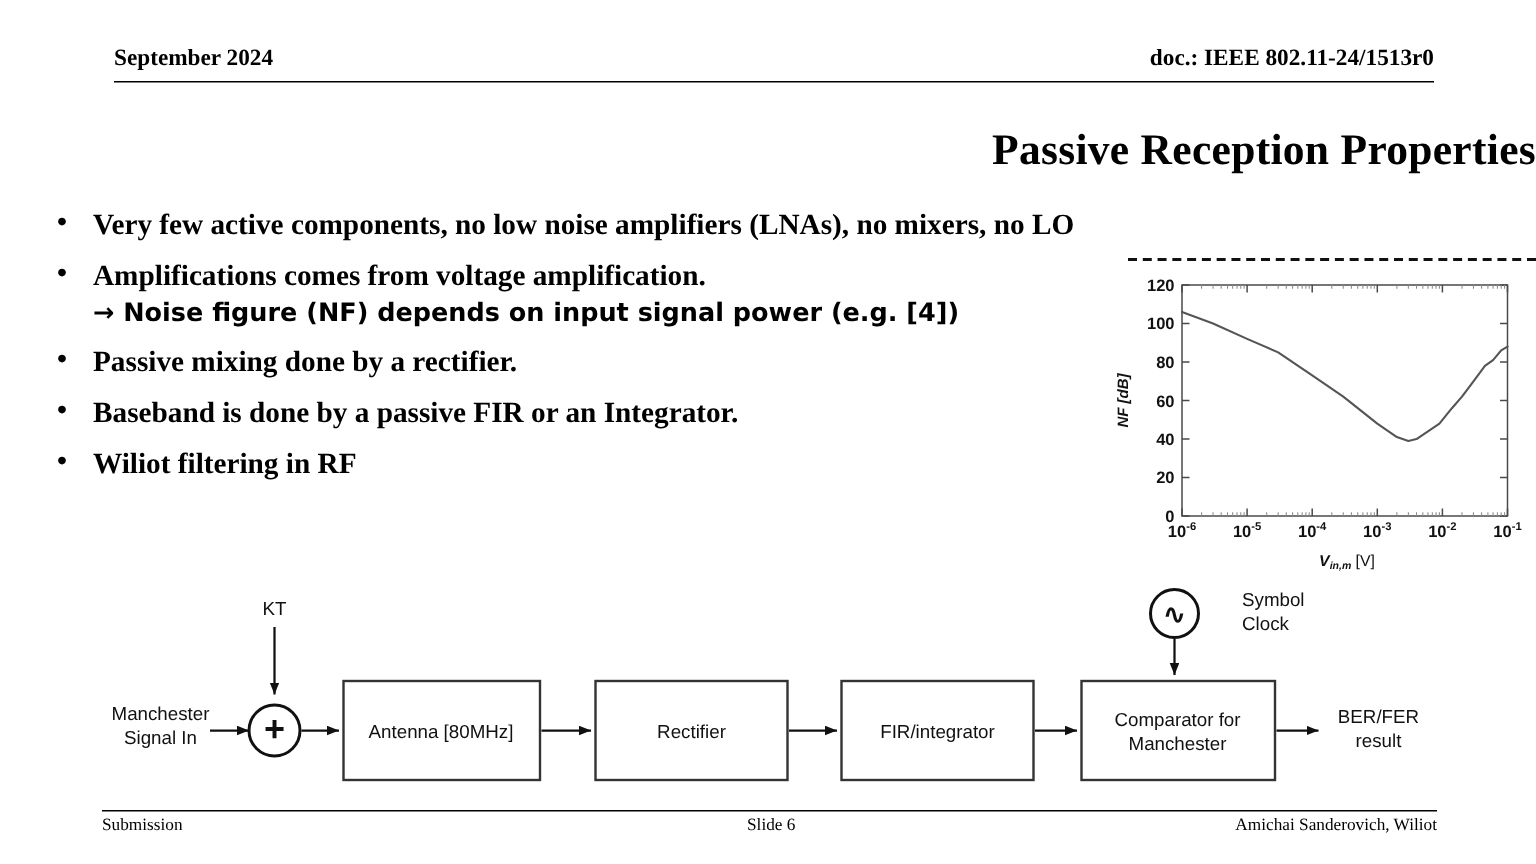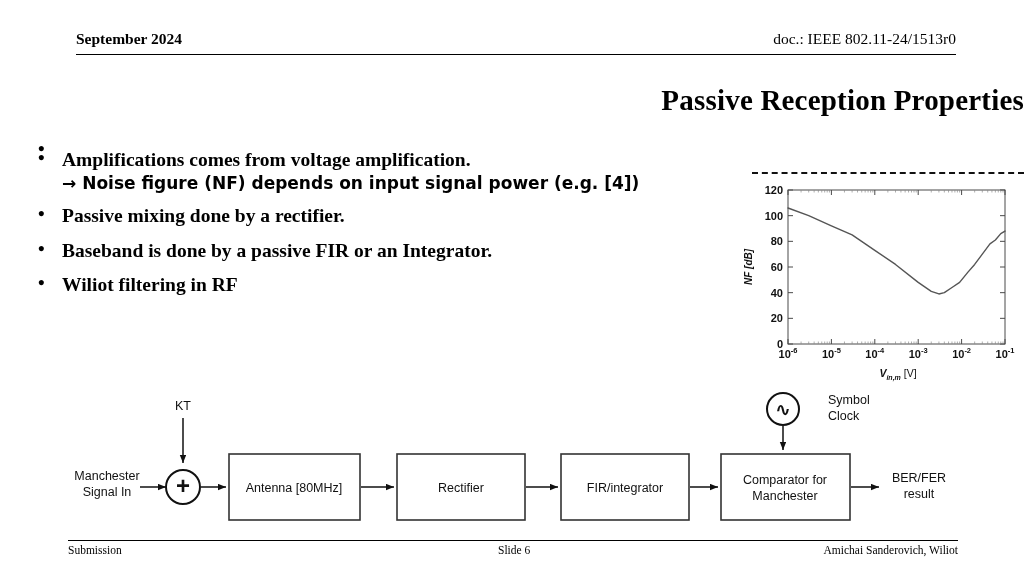--- a/index.html
+++ b/index.html
@@ -10,21 +10,21 @@
     font-family:"Liberation Serif", serif;
     color:#000;
     overflow:hidden;
     position:relative;
   }
   .slide{position:absolute;inset:0;}
 
   
   .hdr{position:absolute;left:76px;top:30px;width:880px;height:28px;}
   .hdr-left{position:absolute;left:0;top:0;font-size:15.5px;font-weight:bold;font-family:"Liberation Serif",serif;white-space:nowrap;}
-  .hdr-right{position:absolute;right:0;top:0;font-size:15.5px;font-weight:normal;font-family:"Liberation Serif",serif;white-space:nowrap;text-align:center;}
+  .hdr-right{position:absolute;right:0;top:0;font-size:15.5px;font-weight:bold;font-family:"Liberation Serif",serif;white-space:nowrap;text-align:center;}
   .hdr-rule{position:absolute;left:0;top:24px;width:880px;height:0;border-top:1.3px solid #000;}
 
   
   .title{
     position:absolute;left:0;top:84px;width:1024px;
     text-align:right;font-size:29px;font-weight:bold;
     font-family:"Liberation Serif",serif;letter-spacing:.2px;
   }
 
   
@@ -64,20 +64,21 @@
     <div class="hdr-right">doc.: IEEE 802.11-24/1513r0</div>
     <div class="hdr-rule"></div>
   </div>
 
   <div class="title">Passive Reception Properties</div>
 
   <div class="bullets">
 
     <div class="bl">
       <span class="dot">•</span>
+      <span>Very few active components, no low noise amplifiers (LNAs), no mixers, no LO</span>
     </div>
 
     <div class="bl">
       <span class="dot">•</span>
       <span>Amplifications comes from voltage amplification.</span>
       <span class="sub arw">→ Noise figure (NF) depends on input signal power (e.g. [4])</span>
     </div>
 
     <div class="bl">
       <span class="dot">•</span>

